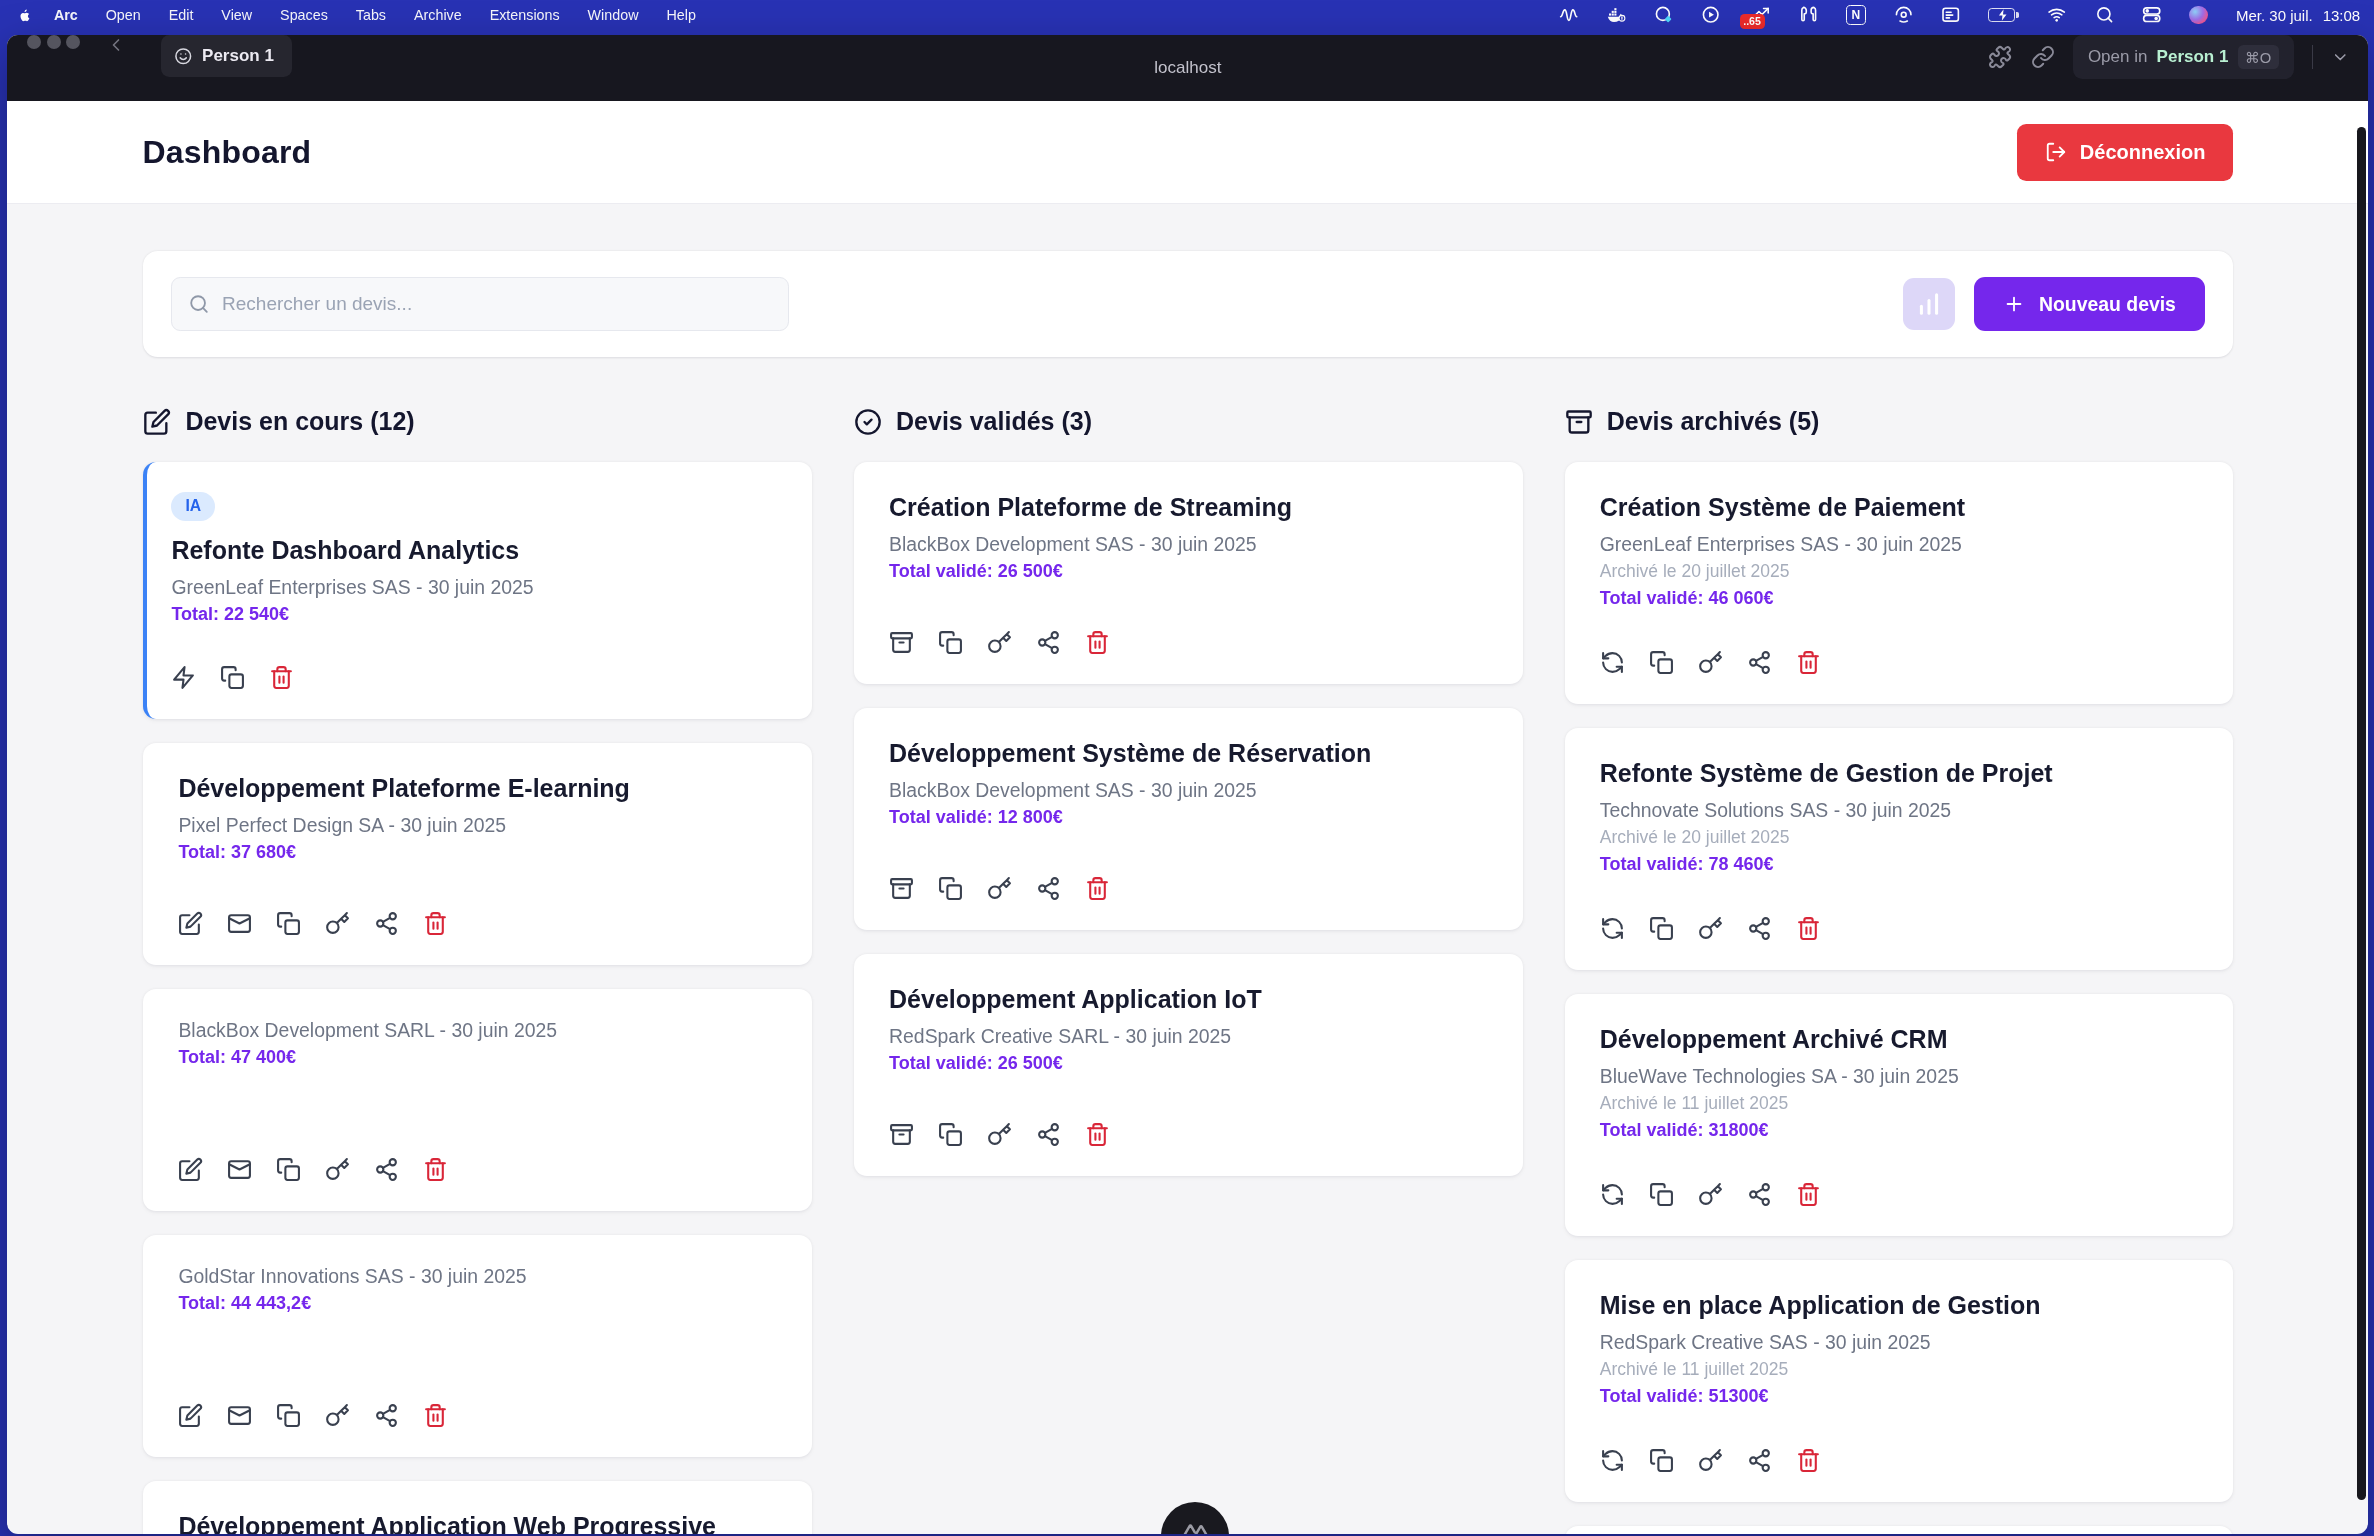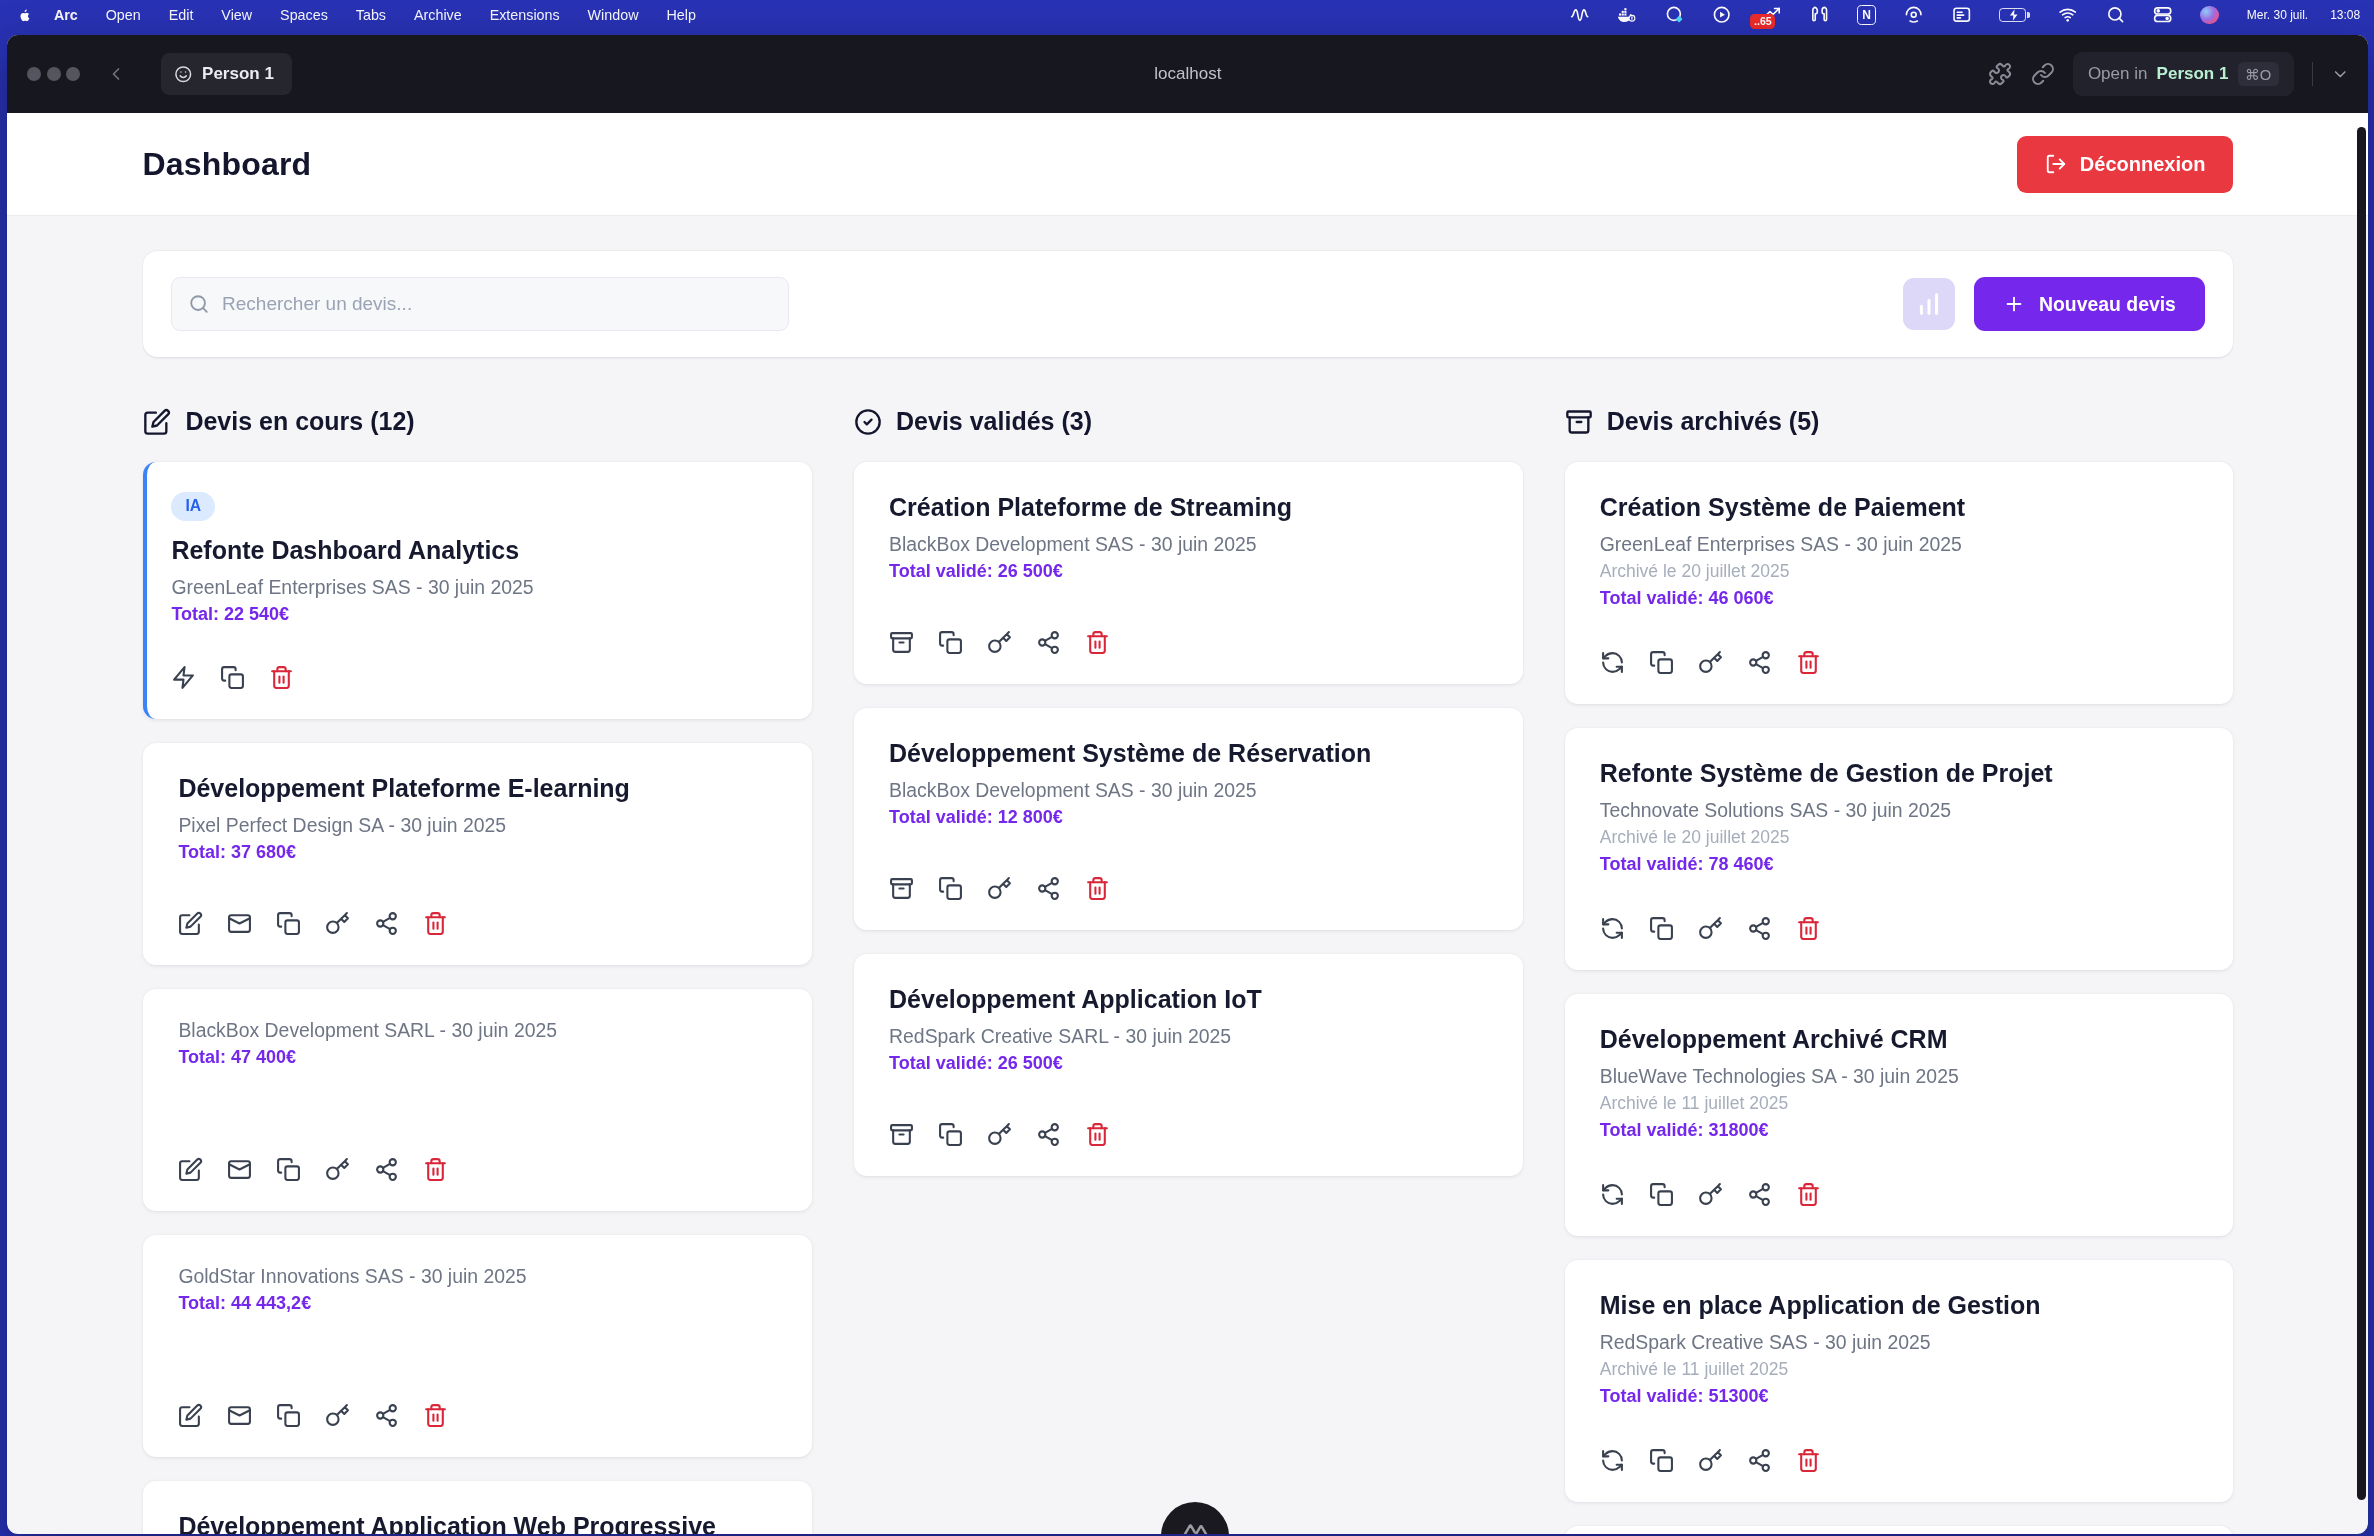--- a/index.html
+++ b/index.html
@@ -22,28 +22,28 @@
     font-style:normal; font-size:10.6px; font-weight:700; border-radius:4.6px; padding:0.9px 3.7px; line-height:1.2; }
   .notionbox { width:19.4px; height:19.4px; border:1.7px solid #fff; border-radius:4.6px;
     display:flex; align-items:center; justify-content:center; font-size:12px; font-weight:700; color:#fff; }
   .battery { position:relative; width:31px; height:14.8px; display:flex; align-items:center; }
   .battery .body { width:27px; height:14px; border:1.5px solid rgba(255,255,255,.85); border-radius:3.7px; padding:1.4px; }
   .battery .fill { width:55%; height:100%; background:#f6c945; border-radius:1.8px; }
   .battery .cap { width:2.8px; height:6.5px; background:rgba(255,255,255,.85); border-radius:0 1.8px 1.8px 0; margin-left:0.9px; }
   .battery .bolt { position:absolute; left:7.4px; top:0px; width:14px; height:14px; color:#fff; }
   .siri { width:18.5px; height:18.5px; border-radius:50%;
     background:radial-gradient(circle at 32% 32%, #8fd0f8, #a06ee8 45%, #e8589a 72%, #2b2ba0); }
-  .clock { font-size:12px; display:flex; gap:22px; }
+  .clock { font-size:15px; display:flex; gap:10px; }
 
   
   .window { position:absolute; left:7.4px; top:35px; width:2361px; height:1499px;
     border-radius:11px; overflow:hidden; background:#f5f5f7; box-shadow:0 16.6px 46px rgba(0,0,0,.35); }
 
   
-  .btoolbar { position:relative; height:78px; background:#17171f; display:flex; align-items:center; }
+  .btoolbar { position:relative; height:66px; background:#17171f; display:flex; }
   .traffic { display:flex; gap:5.5px; padding-left:20px; }
   .dot { width:14px; height:14px; border-radius:50%; background:#55555f; }
   .backbtn { margin-left:26px; width:20px; height:20px; color:#74747f; display:inline-flex; }
   .chip { margin-left:35px; height:42px; background:#26262f; border-radius:8.3px; display:flex;
     align-items:center; gap:9.2px; padding:0 18.5px 0 13px; color:#eceaf2; font-size:17px; font-weight:600; }
   .chip .icn { width:18.5px; height:18.5px; color:#d7d7df; }
   .urlcenter { position:absolute; left:50%; top:50%; transform:translate(-50%,-50%);
     color:#c3c2cc; font-size:17px; }
   .bt-right { position:absolute; right:18.5px; display:flex; align-items:center; gap:18.5px; }
   .toolic { width:24px; height:24px; color:#8a8a98; display:inline-flex; }

